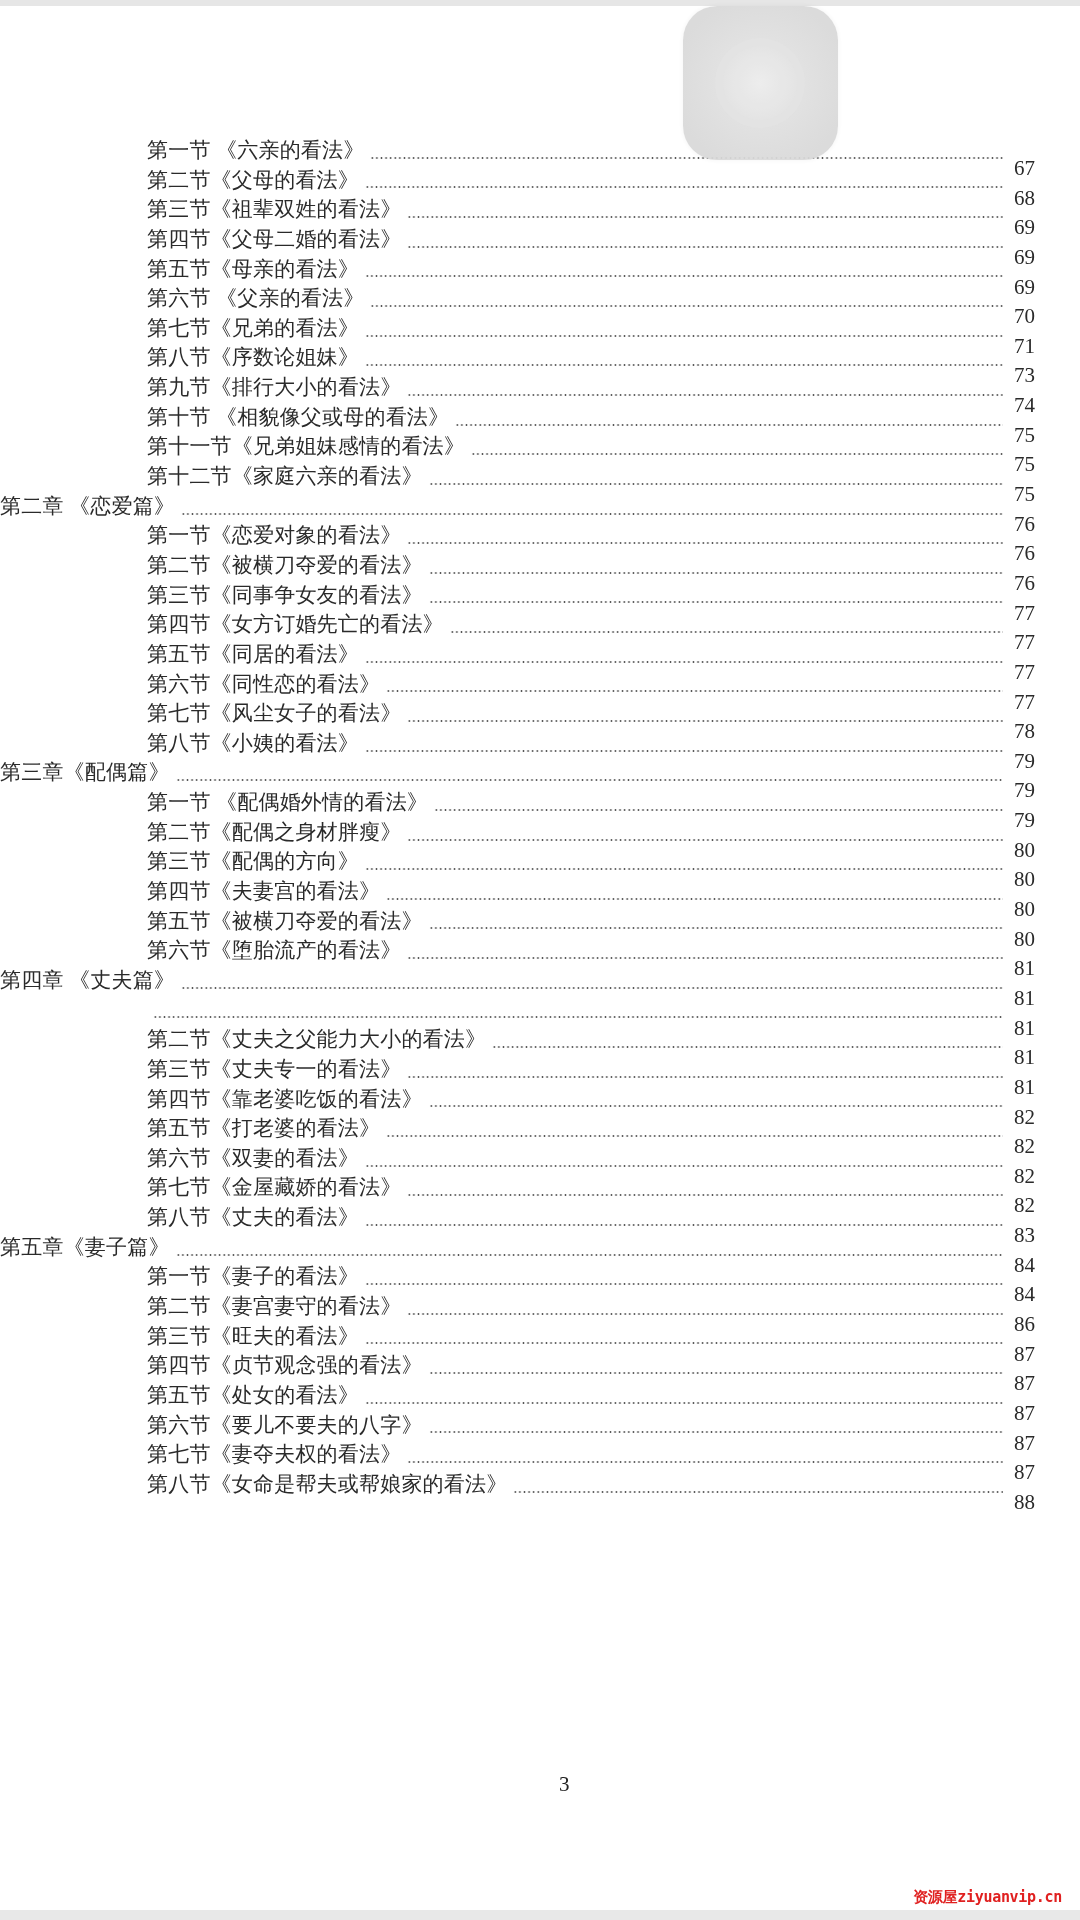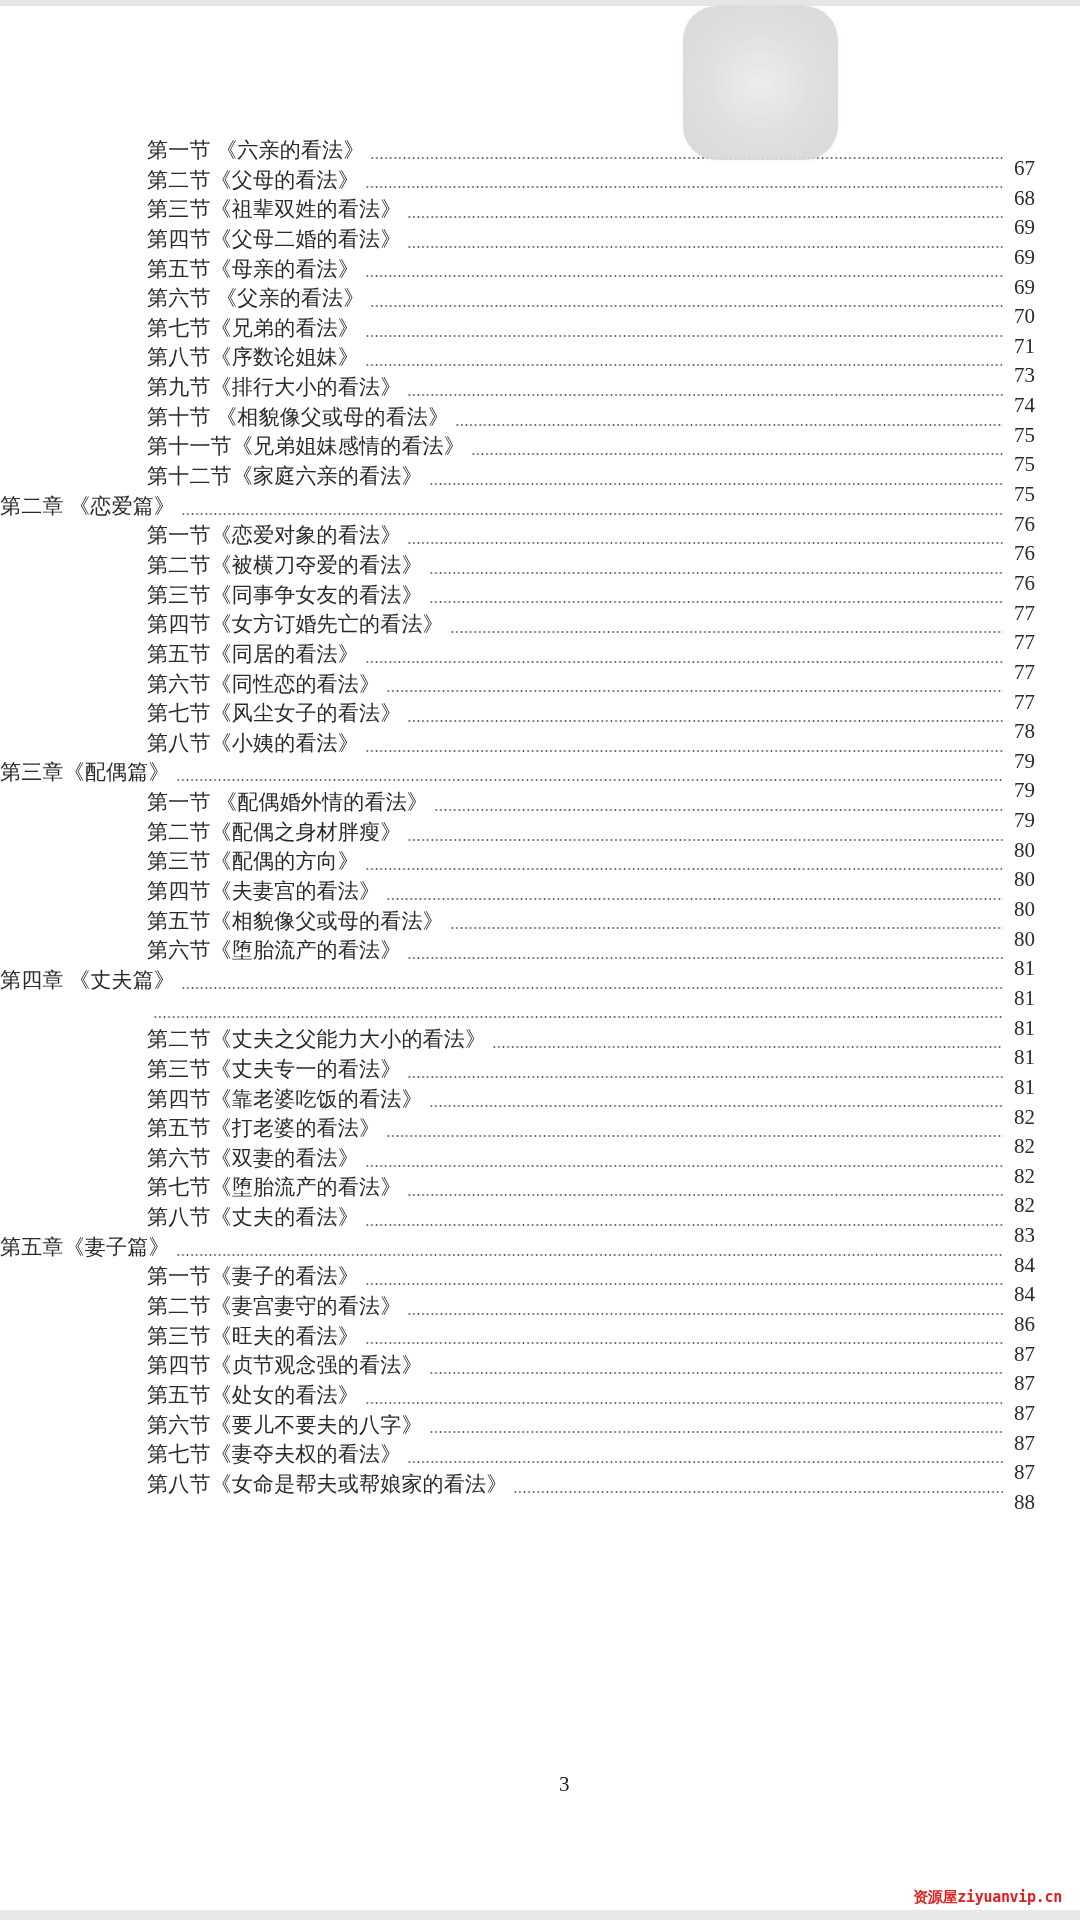--- a/index.html
+++ b/index.html
@@ -190,21 +190,21 @@
       <span class="entry">第三节《配偶的方向》</span>
       <span class="leader"></span>
       <span class="page">80</span>
     </div>
     <div class="toc-row section">
       <span class="entry">第四节《夫妻宫的看法》</span>
       <span class="leader"></span>
       <span class="page">80</span>
     </div>
     <div class="toc-row section">
-      <span class="entry">第五节《相貌像父或母的看法》</span>
+      <span class="entry">第五节《被横刀夺爱的看法》</span>
       <span class="leader"></span>
       <span class="page">80</span>
     </div>
     <div class="toc-row section">
       <span class="entry">第六节《堕胎流产的看法》</span>
       <span class="leader"></span>
       <span class="page">81</span>
     </div>
     <div class="toc-row chapter">
       <span class="entry">第四章 《丈夫篇》</span>
@@ -234,21 +234,21 @@
       <span class="entry">第五节《打老婆的看法》</span>
       <span class="leader"></span>
       <span class="page">82</span>
     </div>
     <div class="toc-row section">
       <span class="entry">第六节《双妻的看法》</span>
       <span class="leader"></span>
       <span class="page">82</span>
     </div>
     <div class="toc-row section">
-      <span class="entry">第七节《堕胎流产的看法》</span>
+      <span class="entry">第七节《金屋藏娇的看法》</span>
       <span class="leader"></span>
       <span class="page">82</span>
     </div>
     <div class="toc-row section">
       <span class="entry">第八节《丈夫的看法》</span>
       <span class="leader"></span>
       <span class="page">83</span>
     </div>
     <div class="toc-row chapter">
       <span class="entry">第五章《妻子篇》</span>

